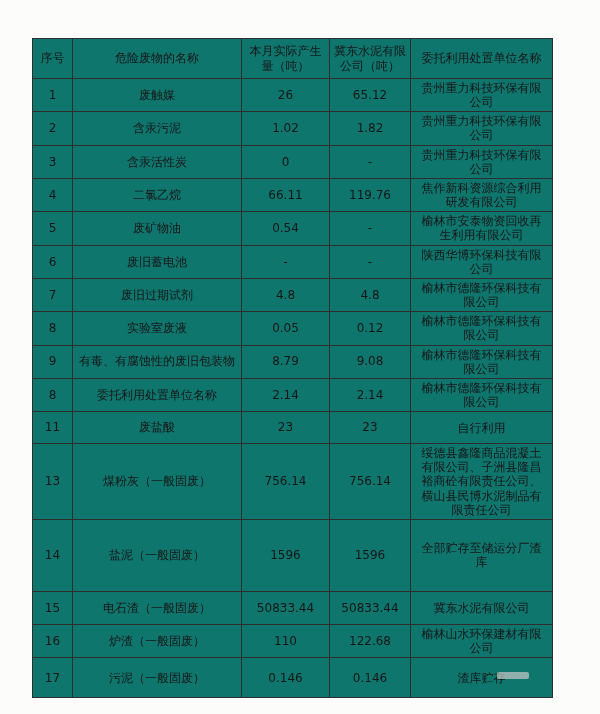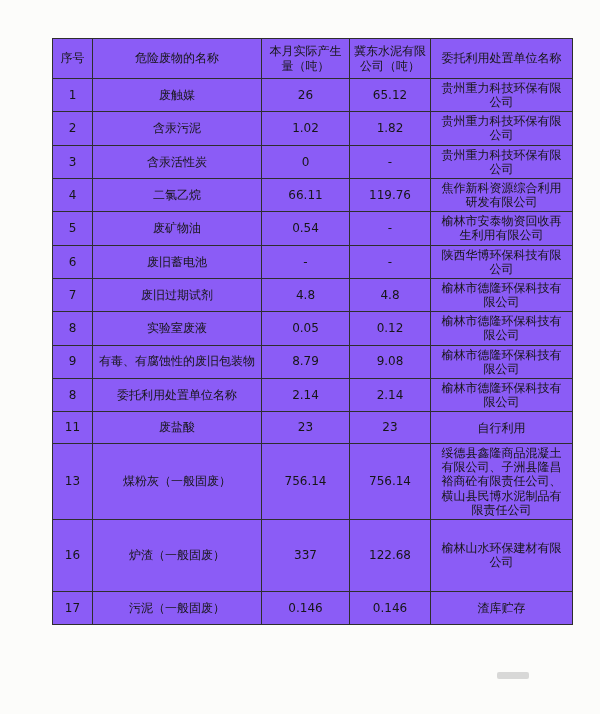--- a/index.html
+++ b/index.html
@@ -12,26 +12,26 @@
     color: #161616;
     overflow: hidden;
   }
   .page {
     position: relative;
     width: 600px;
     height: 714px;
   }
   table.report {
     position: absolute;
-    left: 52px;
+    left: 32px;
     top: 38px;
     width: 520px;
     border-collapse: collapse;
     table-layout: fixed;
-    background: #8b5cf6;
+    background: #0f766e;
   }
   table.report, table.report th, table.report td {
     border: 1.6px solid #2e2e2e;
   }
   table.report th, table.report td {
     text-align: center;
     vertical-align: middle;
     font-weight: normal;
     font-size: 12px;
     line-height: 1.2;
@@ -159,23 +159,37 @@
         <td class="cell-unit">自行利用</td>
       </tr>
       <tr>
         <td class="cell-no">13</td>
         <td class="cell-name">煤粉灰（一般固废）</td>
         <td class="cell-produced">756.14</td>
         <td class="cell-transferred">756.14</td>
         <td class="cell-unit">绥德县鑫隆商品混凝土有限公司、子洲县隆昌裕商砼有限责任公司、横山县民博水泥制品有限责任公司</td>
       </tr>
       <tr>
+        <td class="cell-no">14</td>
+        <td class="cell-name">盐泥（一般固废）</td>
+        <td class="cell-produced">1596</td>
+        <td class="cell-transferred">1596</td>
+        <td class="cell-unit">全部贮存至储运分厂渣库</td>
+      </tr>
+      <tr>
+        <td class="cell-no">15</td>
+        <td class="cell-name">电石渣（一般固废）</td>
+        <td class="cell-produced">50833.44</td>
+        <td class="cell-transferred">50833.44</td>
+        <td class="cell-unit">冀东水泥有限公司</td>
+      </tr>
+      <tr>
         <td class="cell-no">16</td>
         <td class="cell-name">炉渣（一般固废）</td>
-        <td class="cell-produced">337</td>
+        <td class="cell-produced">110</td>
         <td class="cell-transferred">122.68</td>
         <td class="cell-unit">榆林山水环保建材有限公司</td>
       </tr>
       <tr>
         <td class="cell-no">17</td>
         <td class="cell-name">污泥（一般固废）</td>
         <td class="cell-produced">0.146</td>
         <td class="cell-transferred">0.146</td>
         <td class="cell-unit">渣库贮存</td>
       </tr>

